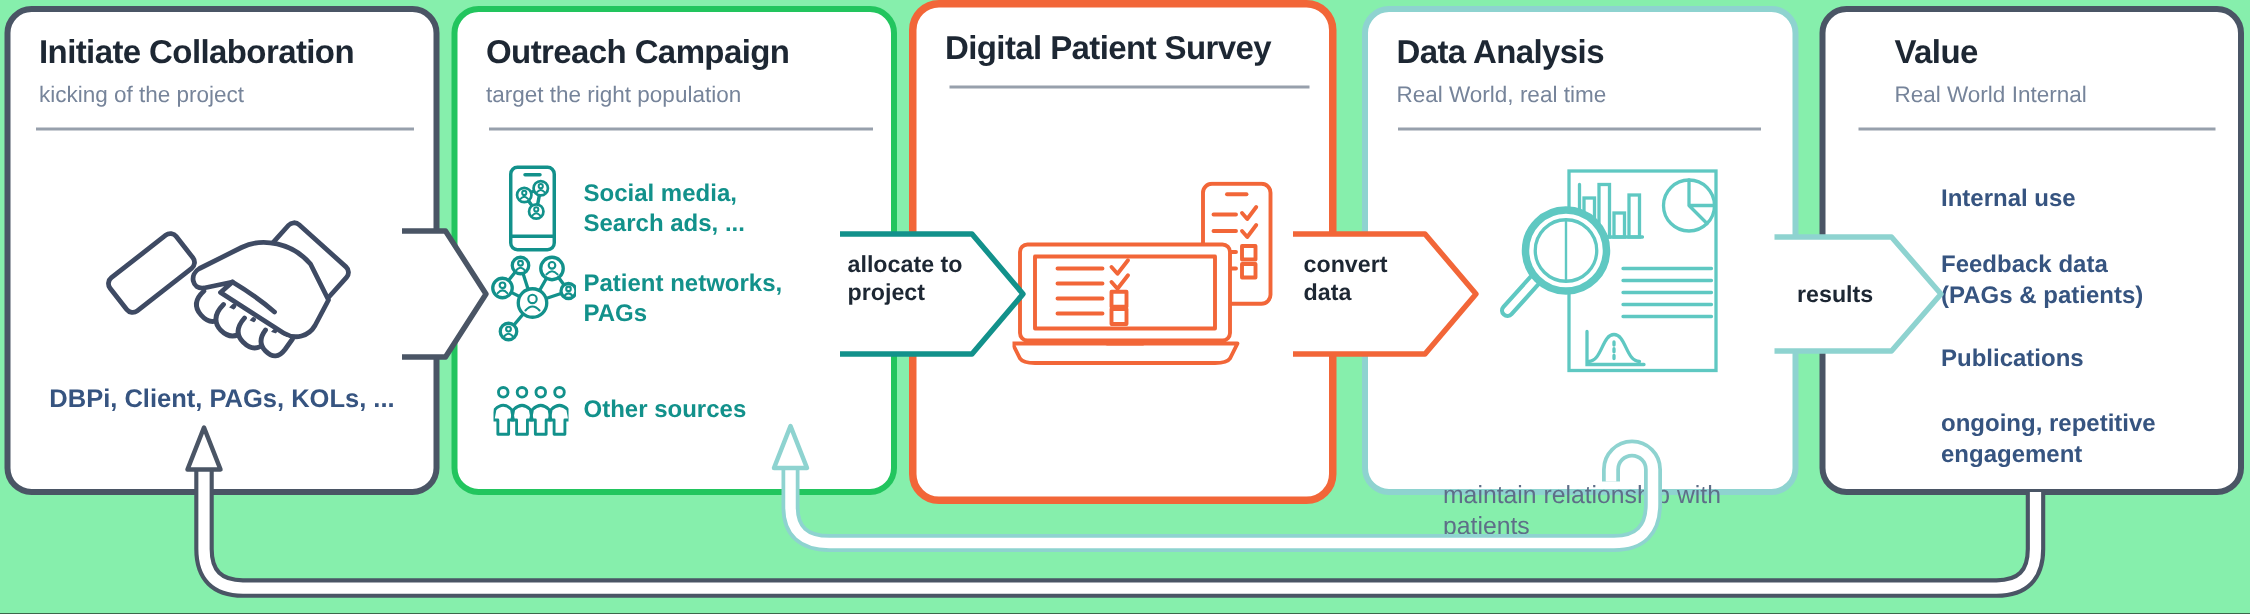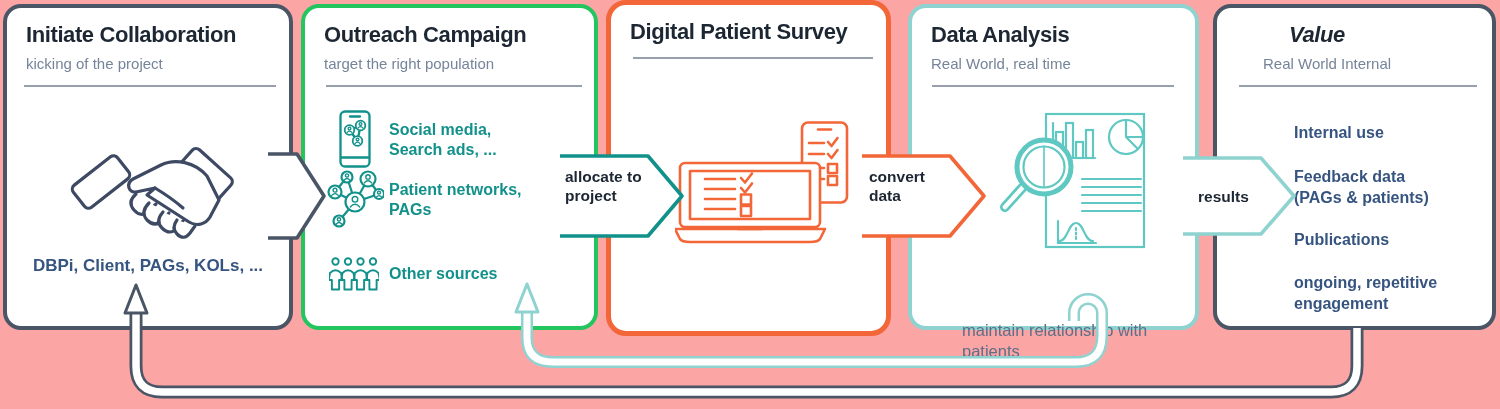--- a/index.html
+++ b/index.html
@@ -1,27 +1,27 @@
 <!DOCTYPE html>
 <html><head>
 <meta charset="utf-8">
 <style>
   html,body{margin:0;padding:0;background:#000;}
-  #stage{position:relative;width:1500px;height:409px;background:#fca5a5;overflow:hidden;
+  #stage{position:relative;width:1500px;height:409px;background:#86efac;overflow:hidden;
          font-family:"Liberation Sans",sans-serif;}
   .card{position:absolute;top:4px;height:326px;background:#fff;border-radius:18px;
         box-sizing:border-box;z-index:1;}
   .c1{left:3px;width:290px;border:4px solid #4a5565;}
   .c2{left:301px;width:297px;border:4px solid #22c55e;}
   .c3{left:606px;top:0;width:285px;height:336px;border:5px solid #f26638;border-radius:20px;}
   .c4{left:908px;width:291px;border:4px solid #8ed3d0;}
   .c5{left:1213px;width:283px;border:4px solid #4a5565;}
   .title{margin:14px 0 0 0;padding:0 10px 0 19px;font-size:22px;font-weight:bold;
          color:#1d2733;letter-spacing:-0.4px;line-height:25px;}
-  .c5 .title{padding-left:72px;font-style:italic;}
+  .c5 .title{padding-left:46px;}
   .subtitle{margin-top:8px;padding:0 10px 0 19px;font-size:15px;color:#76849a;}
   .c5 .subtitle{padding-left:46px;}
   .rule{height:2px;background:#97a0ac;margin-top:13px;}
   .c1 .rule{margin-left:17px;width:252px;}
   .c2 .rule{margin-left:21px;width:256px;}
   .c3 .rule{margin-left:22px;width:240px;}
   .c4 .rule{margin-left:20px;width:242px;}
   .c5 .rule{margin-left:22px;width:238px;}
   .abs{position:absolute;}
   .footer-text{position:absolute;left:0;right:0;top:248px;text-align:center;

